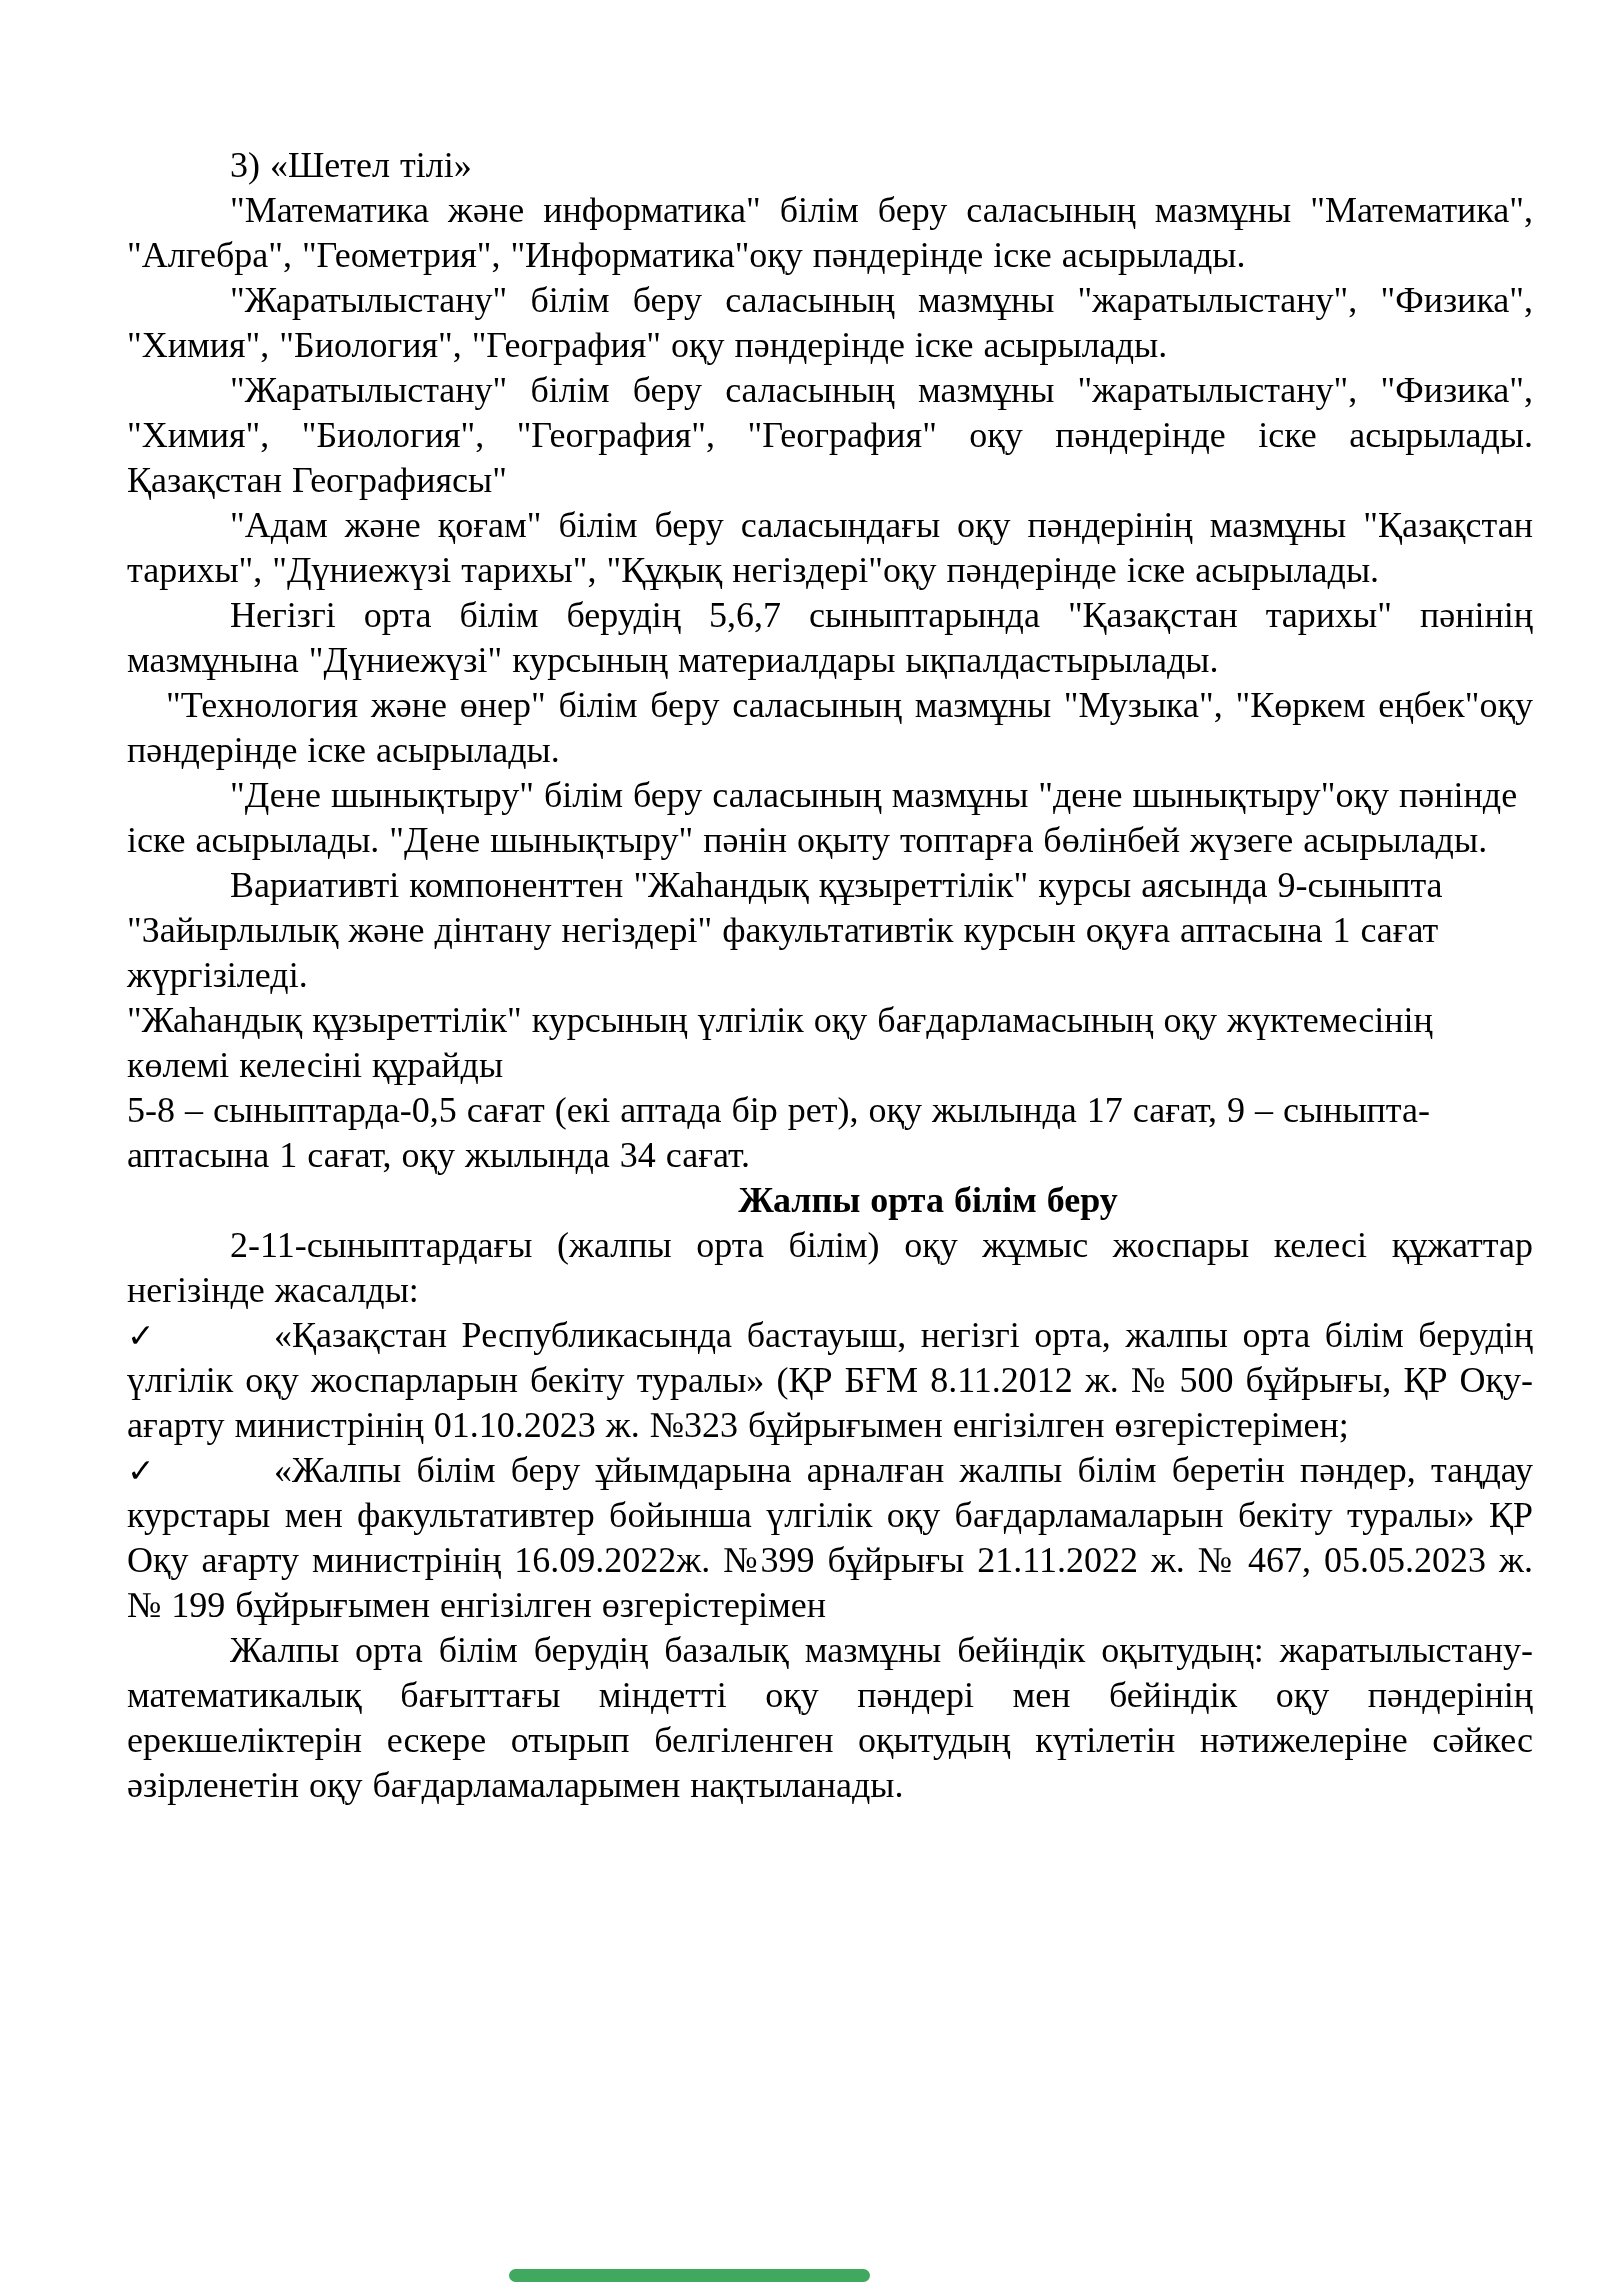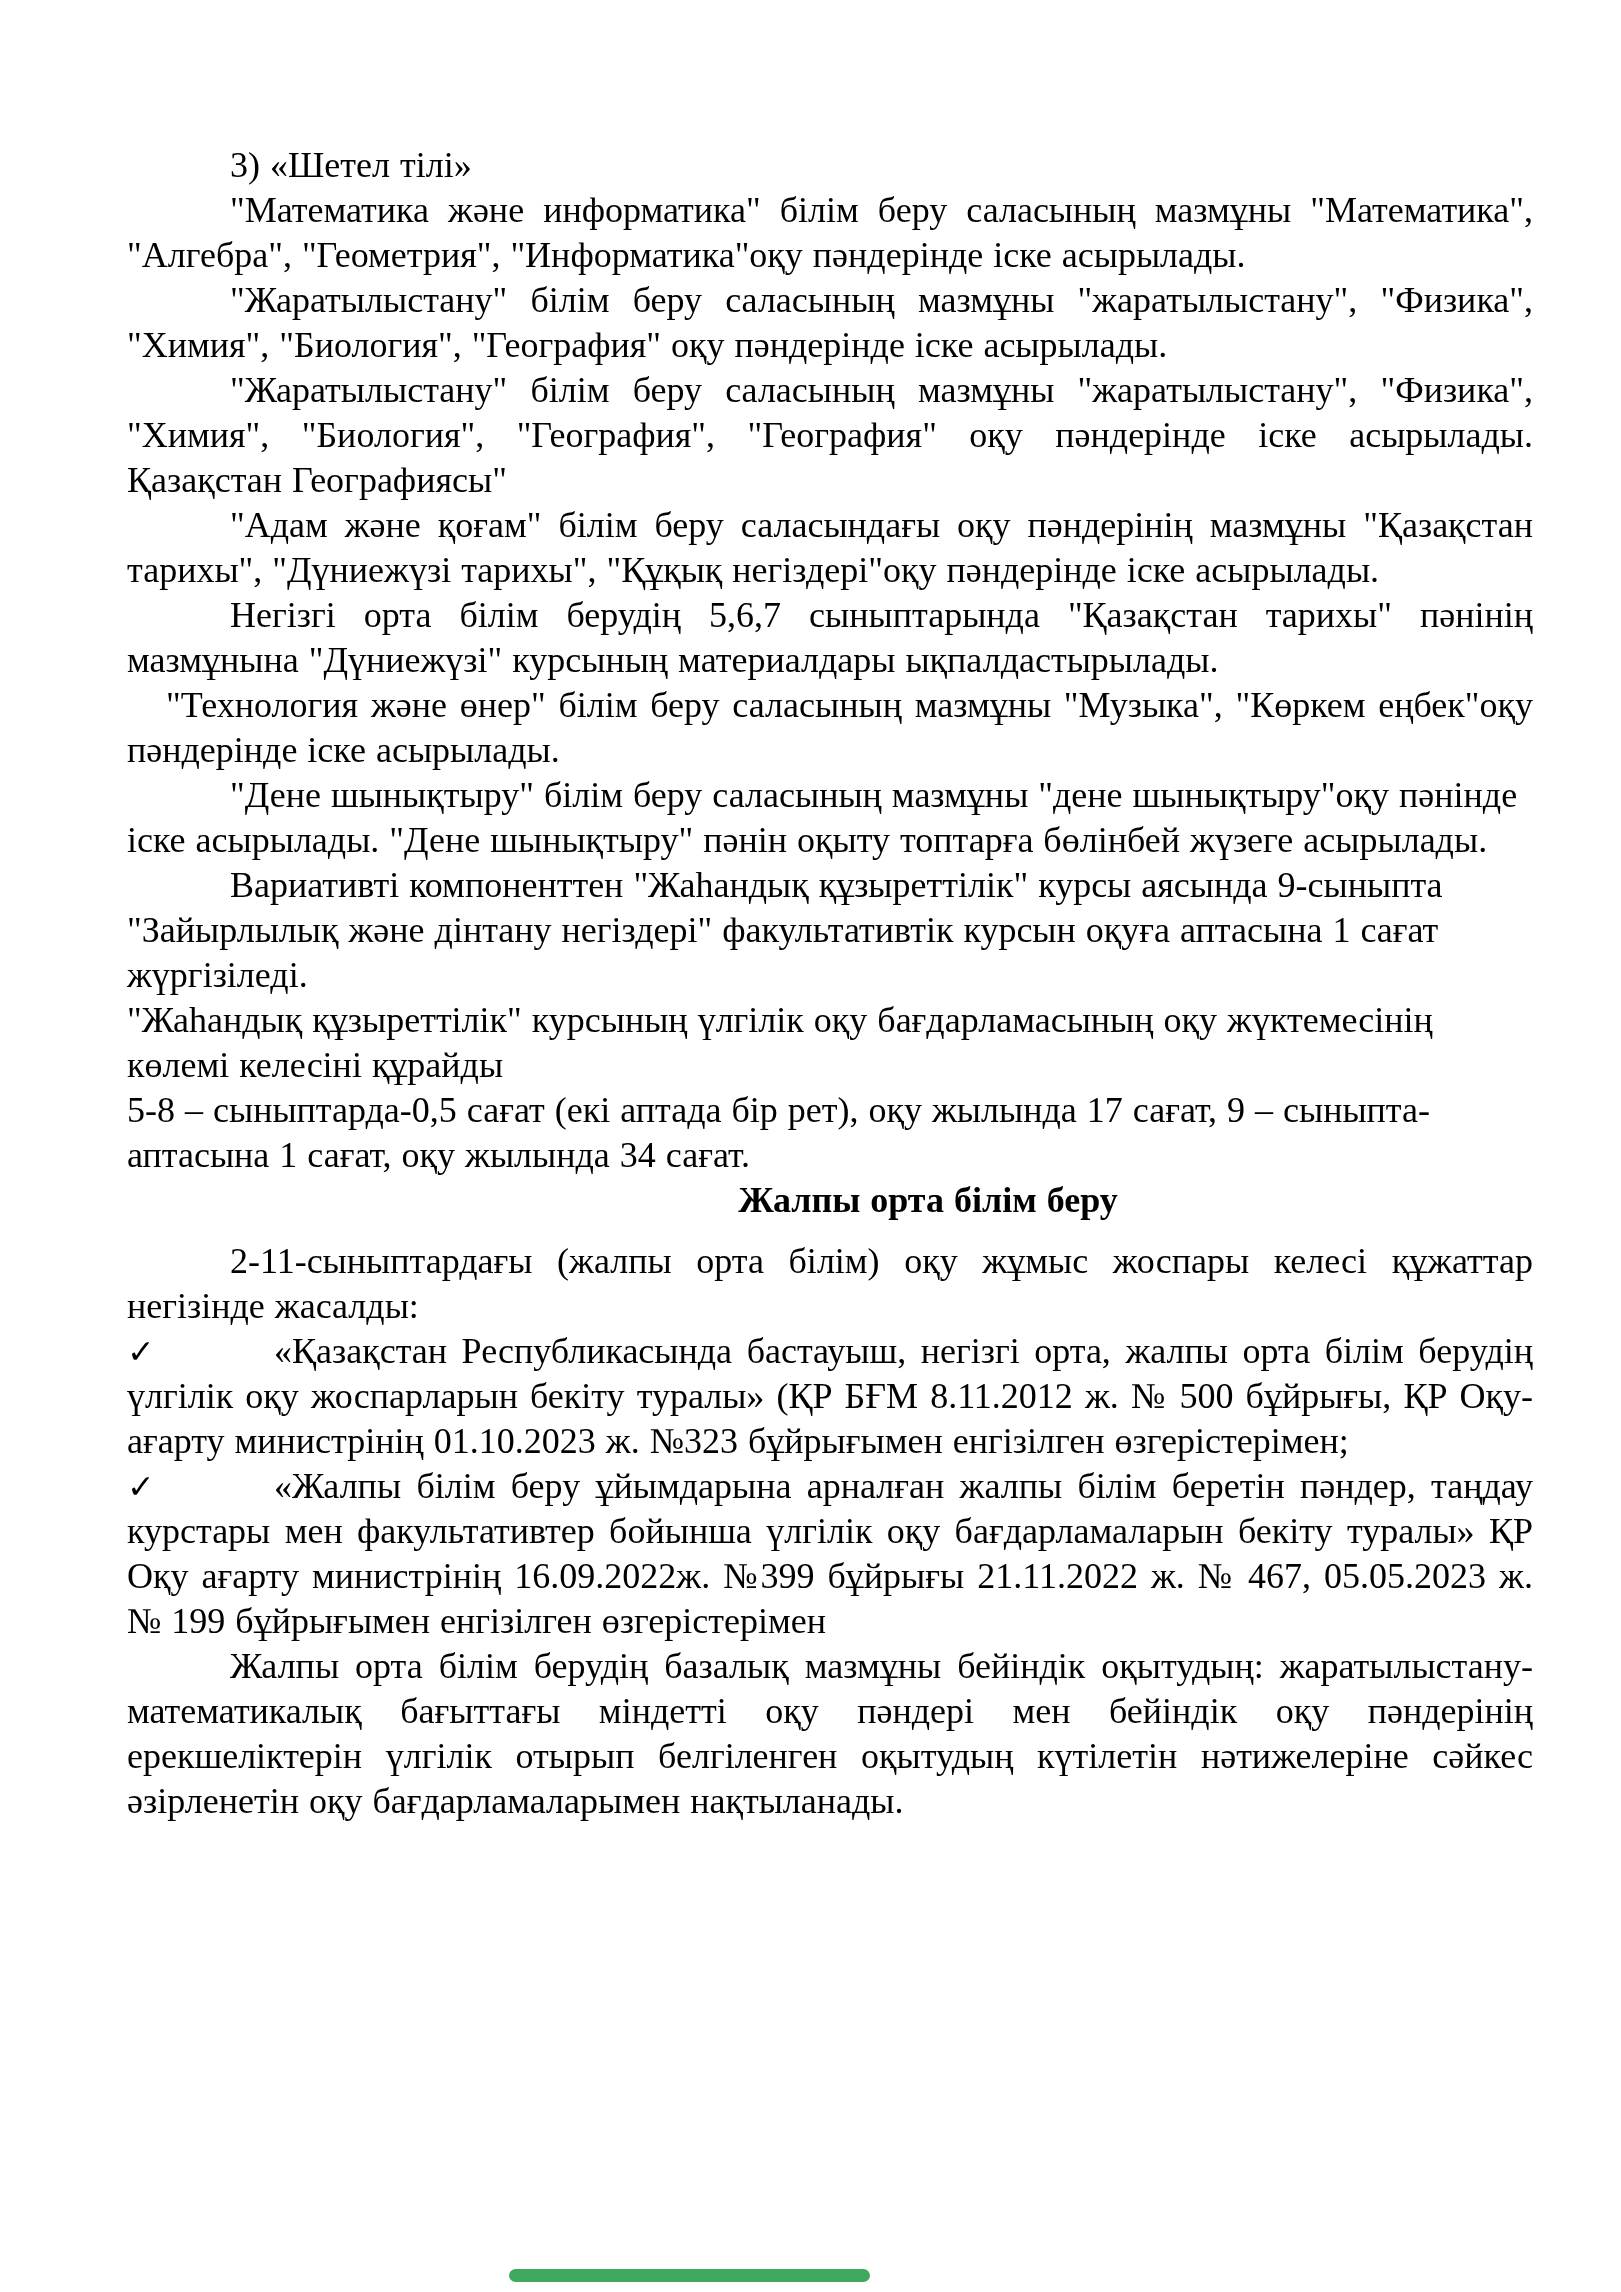--- a/index.html
+++ b/index.html
@@ -14,21 +14,21 @@
     position:absolute; left:127px; top:143px; width:1406px;
     font-size:36px; line-height:45px;
     color:#000000;
     word-spacing:1px;
   }
   .para { margin:0; text-indent:103px; text-align:justify; }
   .para.align-left { text-align:left; }
   .para.no-indent { text-indent:0; }
   .para.small-indent { text-indent:39px; }
   .heading {
-    margin:0 0 16px 196px; text-indent:0;
+    margin:0 0 0 196px; text-indent:0;
     font-weight:bold; text-align:center;
   }
   .bullet-para { margin:0; text-indent:0; text-align:justify; }
   .check {
     display:inline-block; width:147px; text-indent:0;
     font-family:"DejaVu Sans", sans-serif; font-size:33px;
   }
   .indicator-bar {
     position:absolute; left:509px; top:2269px;
     width:361px; height:12.7px; border-radius:6.9px;
@@ -69,19 +69,19 @@
     <p class="para">2-11-сыныптардағы (жалпы орта білім) оқу жұмыс жоспары келесі құжаттар негізінде жасалды:</p>
 
     <p class="bullet-para">
       <span class="check">✓</span><span>«Қазақстан Республикасында бастауыш, негізгі орта, жалпы орта білім берудің үлгілік оқу жоспарларын бекіту туралы» (ҚР БҒМ 8.11.2012 ж. № 500 бұйрығы, ҚР Оқу-ағарту министрінің 01.10.2023 ж. №323 бұйрығымен енгізілген өзгерістерімен;</span>
     </p>
 
     <p class="bullet-para">
       <span class="check">✓</span><span>«Жалпы білім беру ұйымдарына арналған жалпы білім беретін пәндер, таңдау курстары мен факультативтер бойынша үлгілік оқу бағдарламаларын бекіту туралы» ҚР Оқу ағарту министрінің 16.09.2022ж. №399 бұйрығы 21.11.2022 ж. № 467, 05.05.2023 ж. № 199 бұйрығымен енгізілген өзгерістерімен</span>
     </p>
 
-    <p class="para">Жалпы орта білім берудің базалық мазмұны бейіндік оқытудың: жаратылыстану-математикалық бағыттағы міндетті оқу пәндері мен бейіндік оқу пәндерінің ерекшеліктерін үлгілік отырып белгіленген оқытудың күтілетін нәтижелеріне сәйкес әзірленетін оқу бағдарламаларымен нақтыланады.</p>
+    <p class="para">Жалпы орта білім берудің базалық мазмұны бейіндік оқытудың: жаратылыстану-математикалық бағыттағы міндетті оқу пәндері мен бейіндік оқу пәндерінің ерекшеліктерін ескере отырып белгіленген оқытудың күтілетін нәтижелеріне сәйкес әзірленетін оқу бағдарламаларымен нақтыланады.</p>
 
   </div>
 
   <div class="indicator-bar"></div>
 </div>
 
 
 </body></html>

